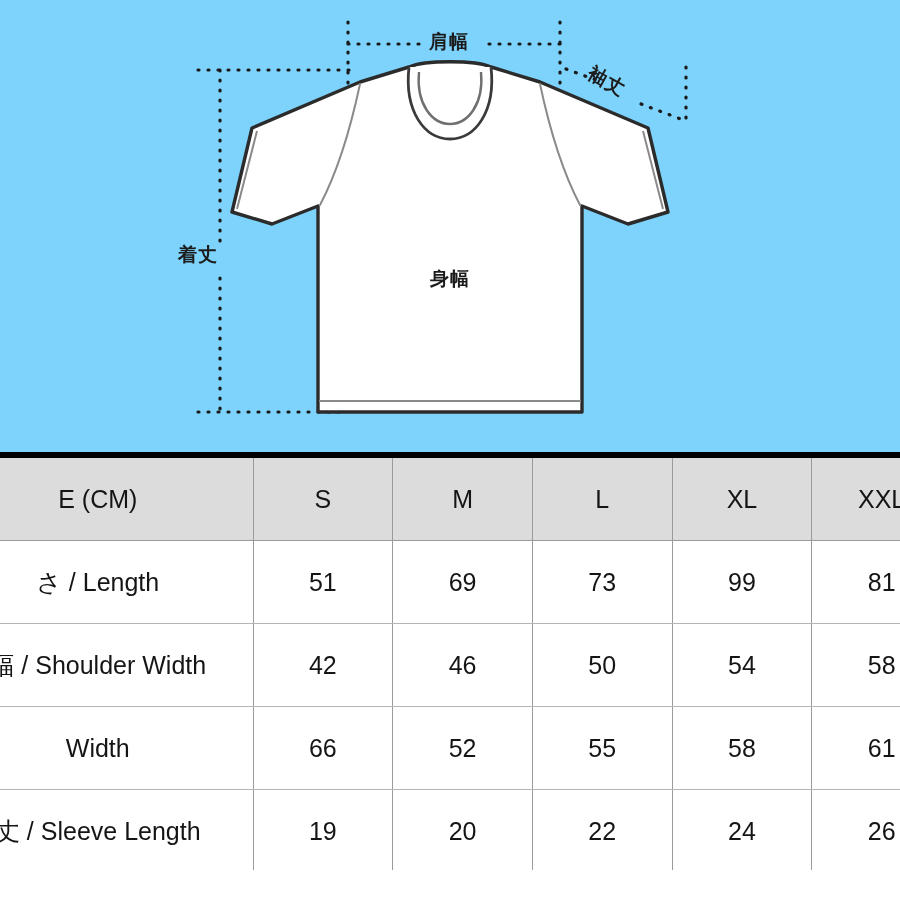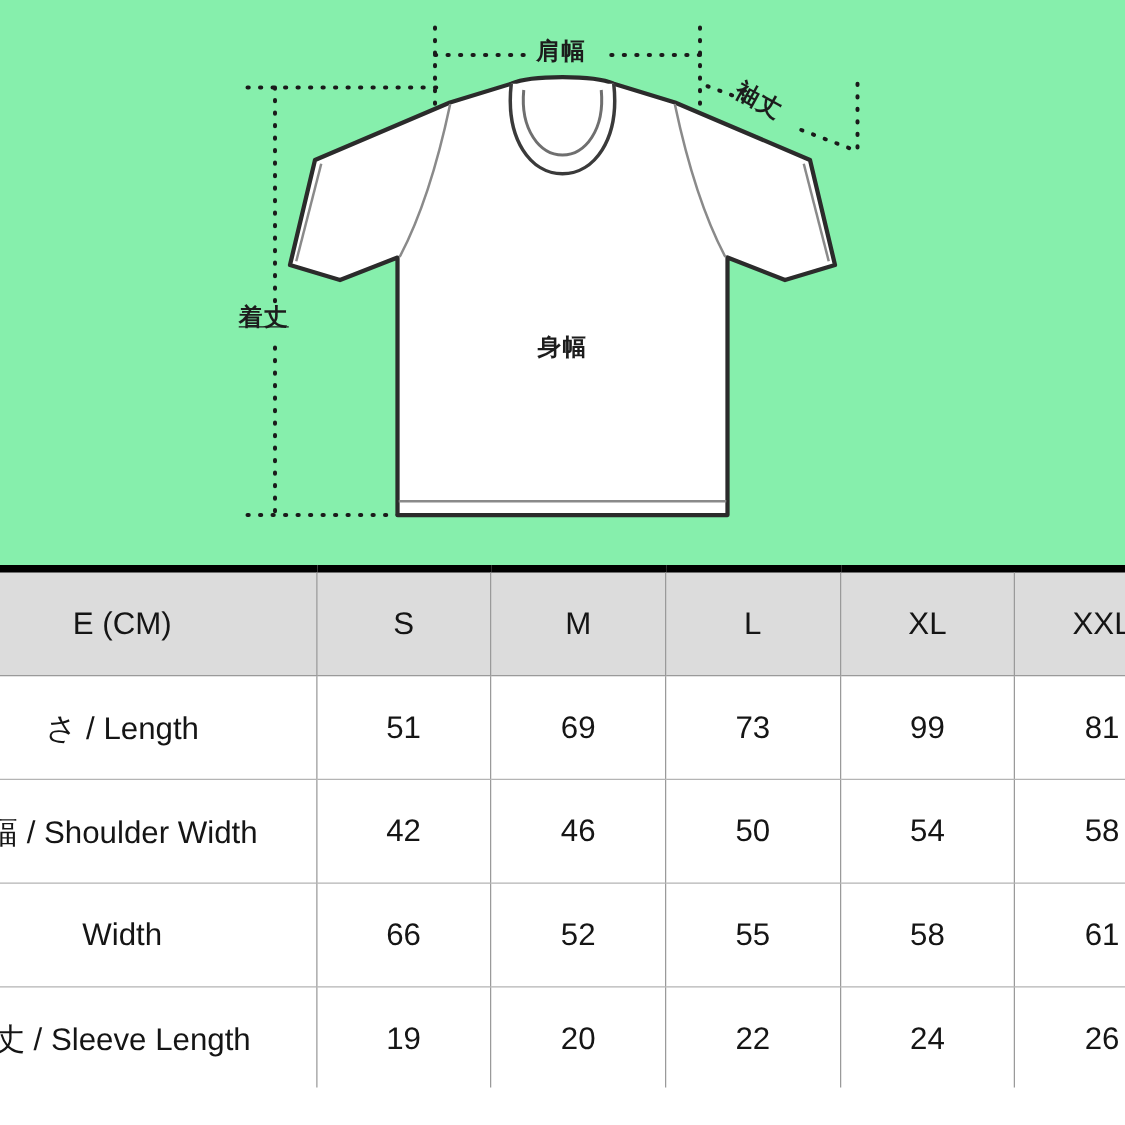--- a/index.html
+++ b/index.html
@@ -24,21 +24,21 @@
     background: #ffffff;
   }
 
   
   #diagram-region {
     position: absolute;
     left: 0;
     top: 0;
     width: 900px;
     height: 452px;
-    background: #86efac;
+    background: #7dd3fc;
   }
   #garment-svg {
     position: absolute;
     left: 0;
     top: 0;
     width: 900px;
     height: 452px;
     display: block;
   }
 
@@ -48,21 +48,21 @@
     font-size: 19px;
     font-weight: 700;
     color: #1c1c1c;
     letter-spacing: 1px;
     white-space: nowrap;
     line-height: 1;
   }
   #label-shoulder-width { left: 429px; top: 32px; }
   #label-sleeve-length  { left: 594px; top: 63px; transform: rotate(29deg); transform-origin: left top; }
   #label-body-width     { left: 430px; top: 269px; }
-  #label-garment-length { left: 191px; top: 245px; text-decoration: underline; }
+  #label-garment-length { left: 178px; top: 245px; }
 
   
   #size-table-wrap {
     position: absolute;
     left: 0;
     top: 452px;
     width: 900px;
     height: 418px;
     overflow: hidden;
   }

